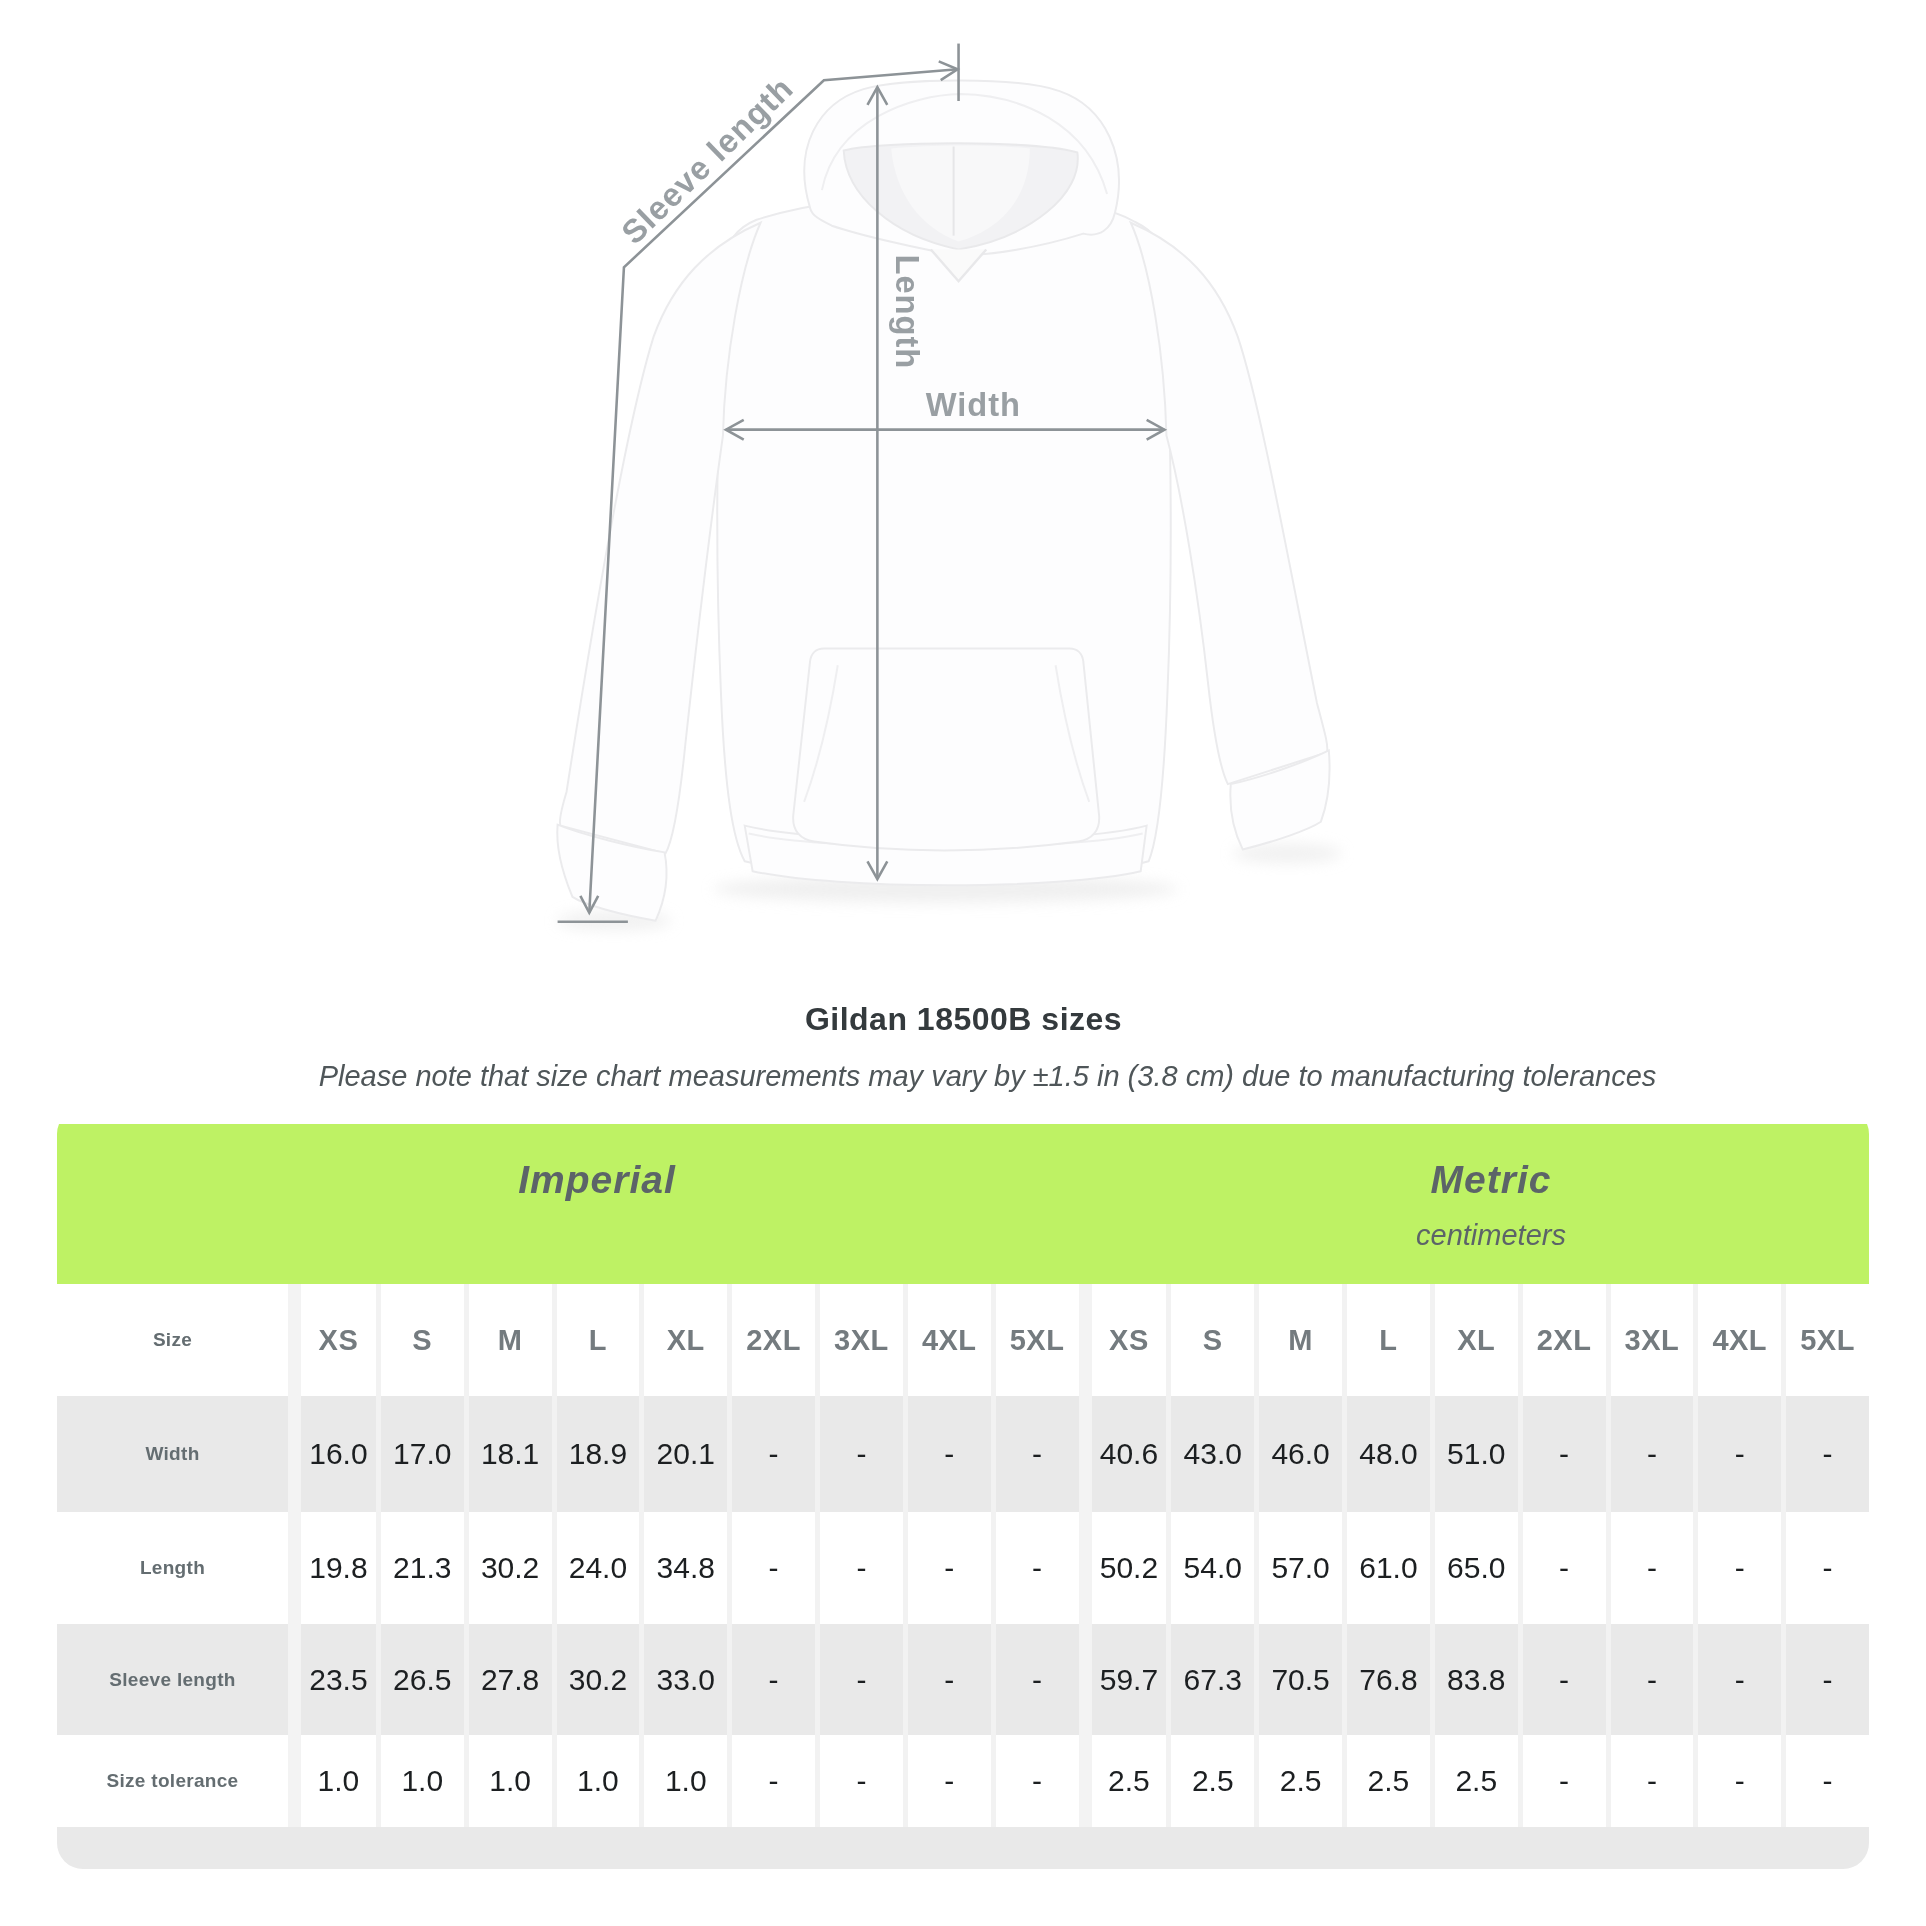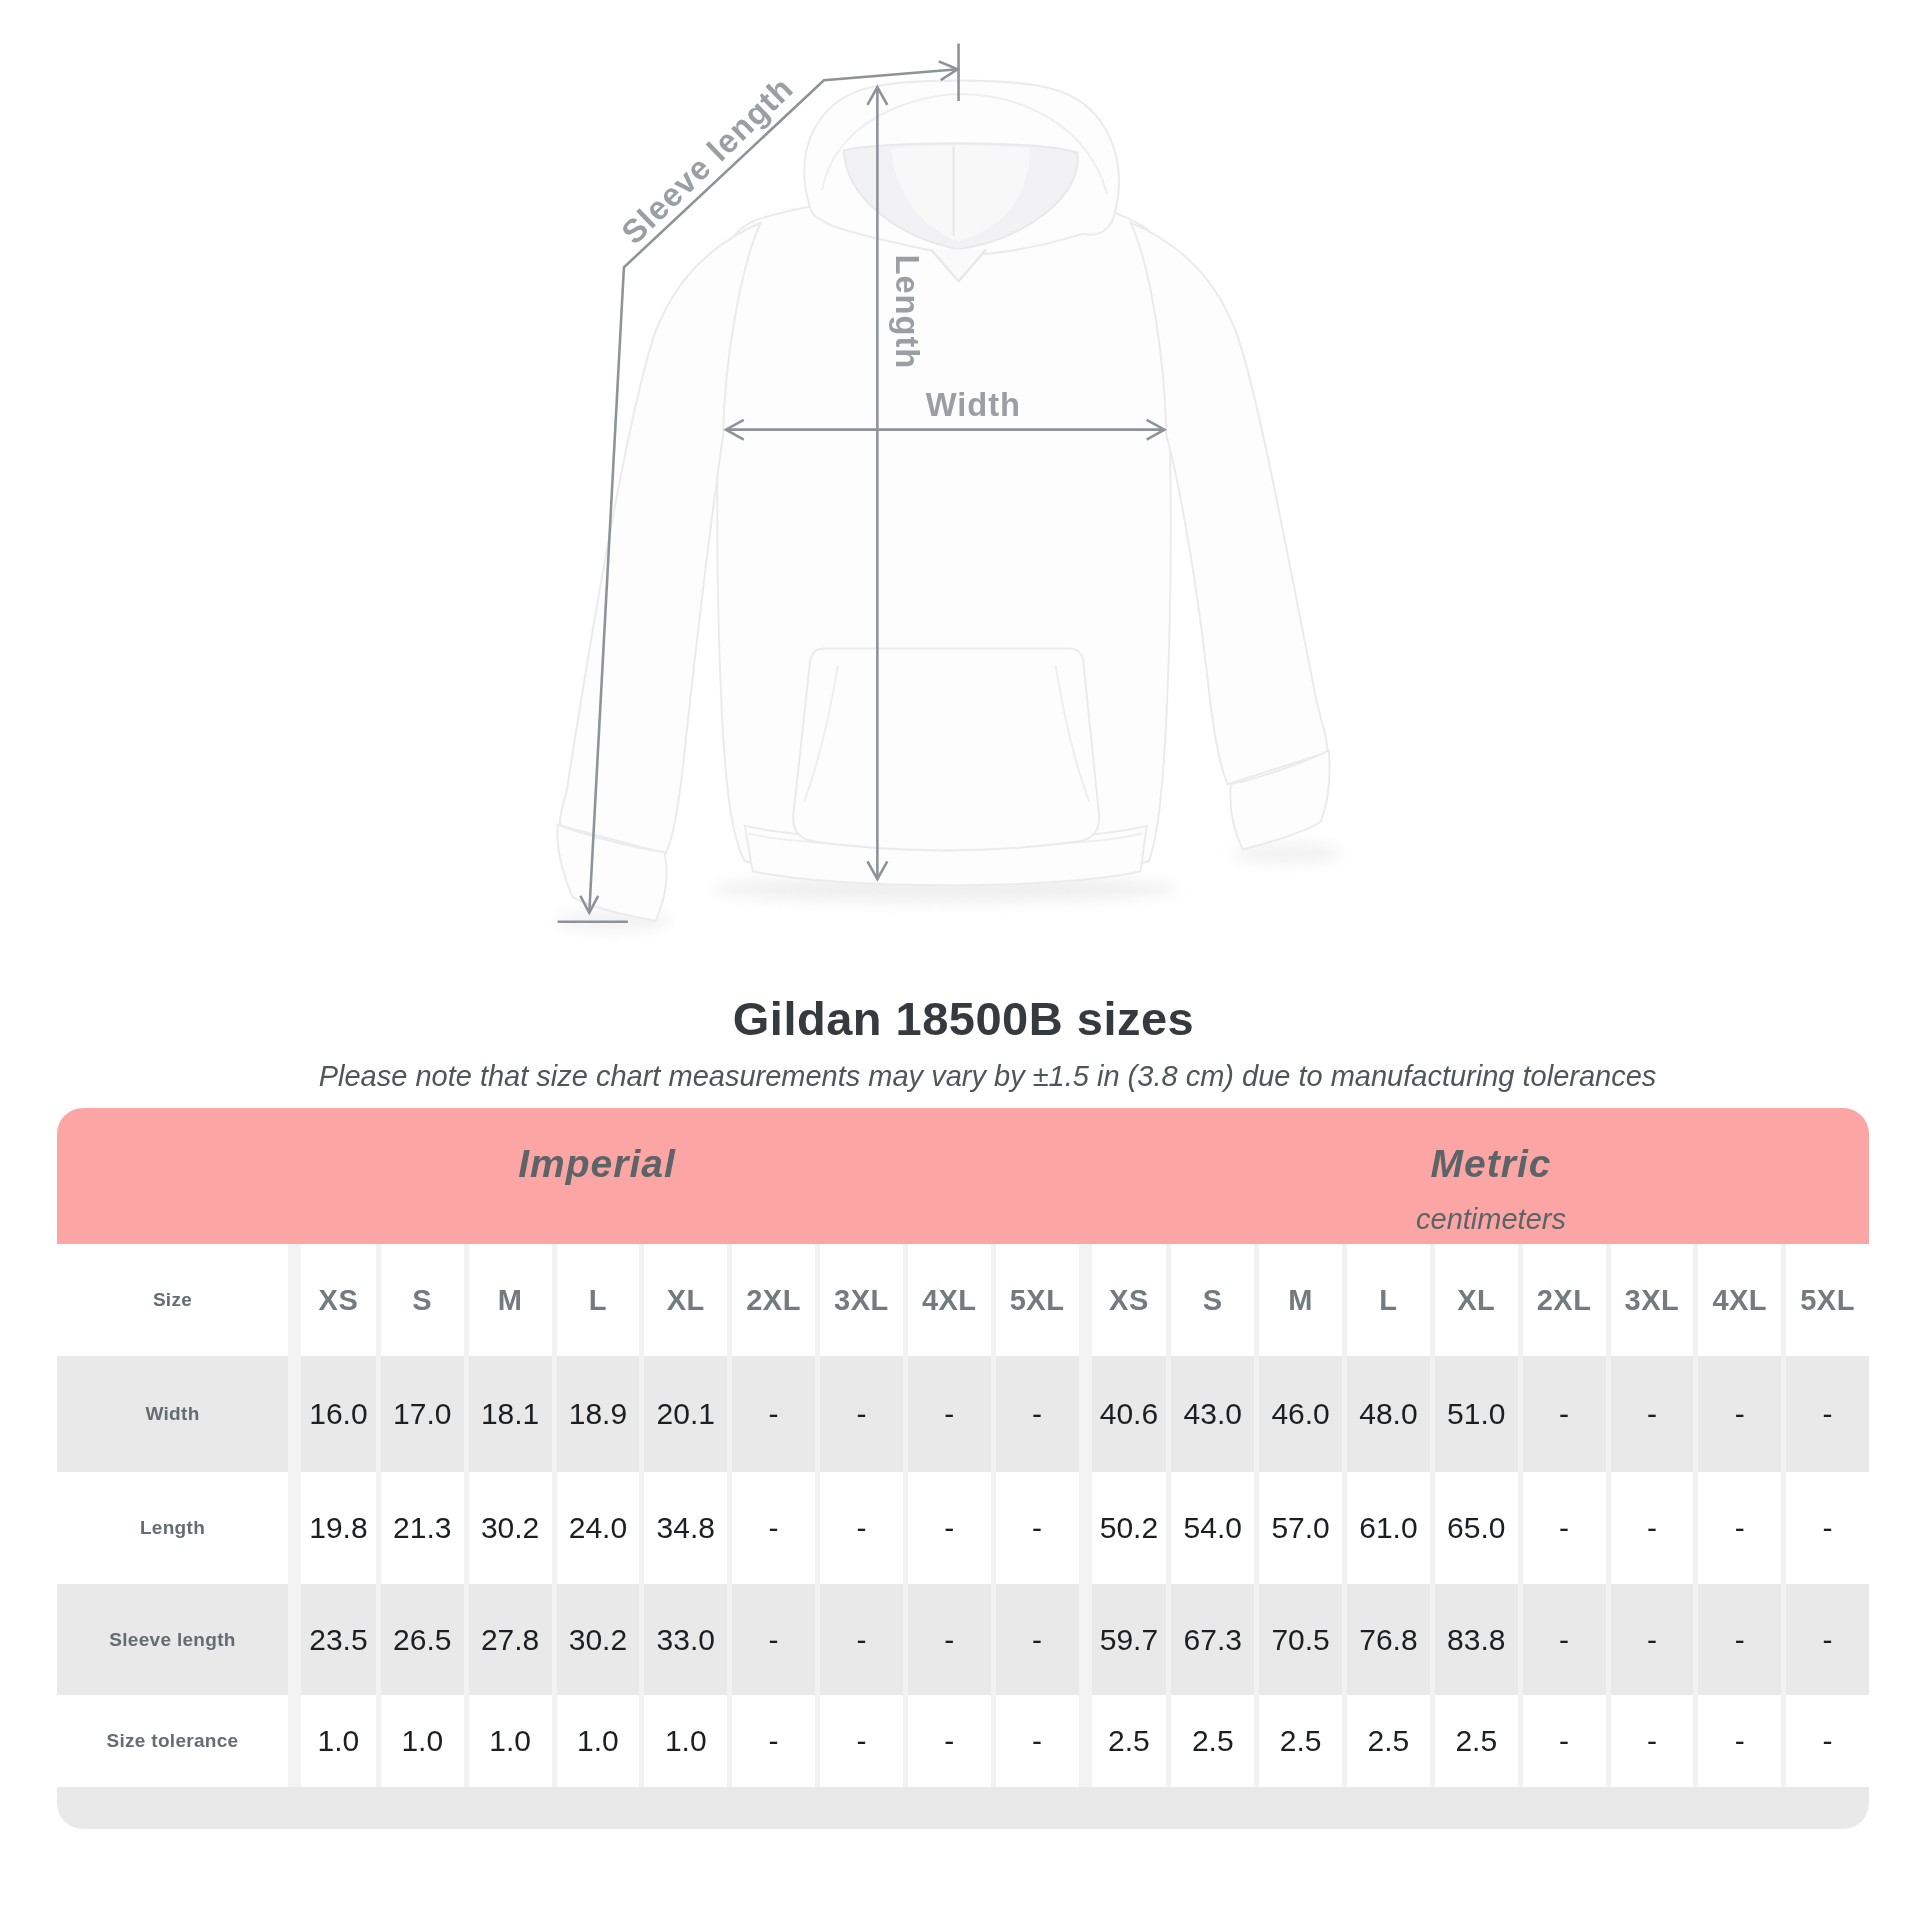--- a/index.html
+++ b/index.html
@@ -8,26 +8,26 @@
 
   
   .diagram{position:absolute;top:0;left:0;}
   .anno{stroke:#8d9397;stroke-width:2.6;fill:none;}
   .anno-text{font-family:"Liberation Sans",sans-serif;font-size:33px;font-weight:bold;fill:#999fa3;letter-spacing:1px;}
   .garment{fill:#fdfdfe;stroke:#ebebed;stroke-width:2;}
   .seam{fill:none;stroke:#efeff1;stroke-width:2;}
 
   
   .title-block{position:absolute;top:994px;left:0;width:100%;text-align:center;}
-  .title-block h1{margin:0;font-size:47px;line-height:50px;color:#343a3d;font-weight:bold;letter-spacing:0.5px;}
+  .title-block h1{margin:0;font-size:32px;line-height:50px;color:#343a3d;font-weight:bold;letter-spacing:0.5px;}
   .subtitle{margin:16px 0 0 0;font-size:29px;font-style:italic;color:#4f5659;padding-left:48px;}
 
   
   .table-wrap{position:absolute;top:1108px;left:57px;width:1812px;border-radius:26px;overflow:hidden;background:#fff;}
-  .units-band{position:relative;height:136px;background:#fca5a5;}
+  .units-band{position:relative;height:160px;background:#bef264;margin-top:16px;}
   .unit-group{position:absolute;top:0;width:693px;transform:translateX(-50%);text-align:center;}
   .unit-group.imperial{left:540px;}
   .unit-group.metric{left:1434px;}
   .unit-name{padding-top:34px;font-size:39px;font-weight:bold;font-style:italic;color:#5c6468;letter-spacing:1px;}
   .unit-sub{padding-top:17px;font-size:29px;font-style:italic;color:#5c6468;}
 
   .trow{display:grid;grid-template-columns:231px repeat(18,1fr);align-items:stretch;background:#fff;}
   .trow.head{height:112px;}
   .trow.r0{height:116px;background:#e9e9e9;}
   .trow.r1{height:112px;}

